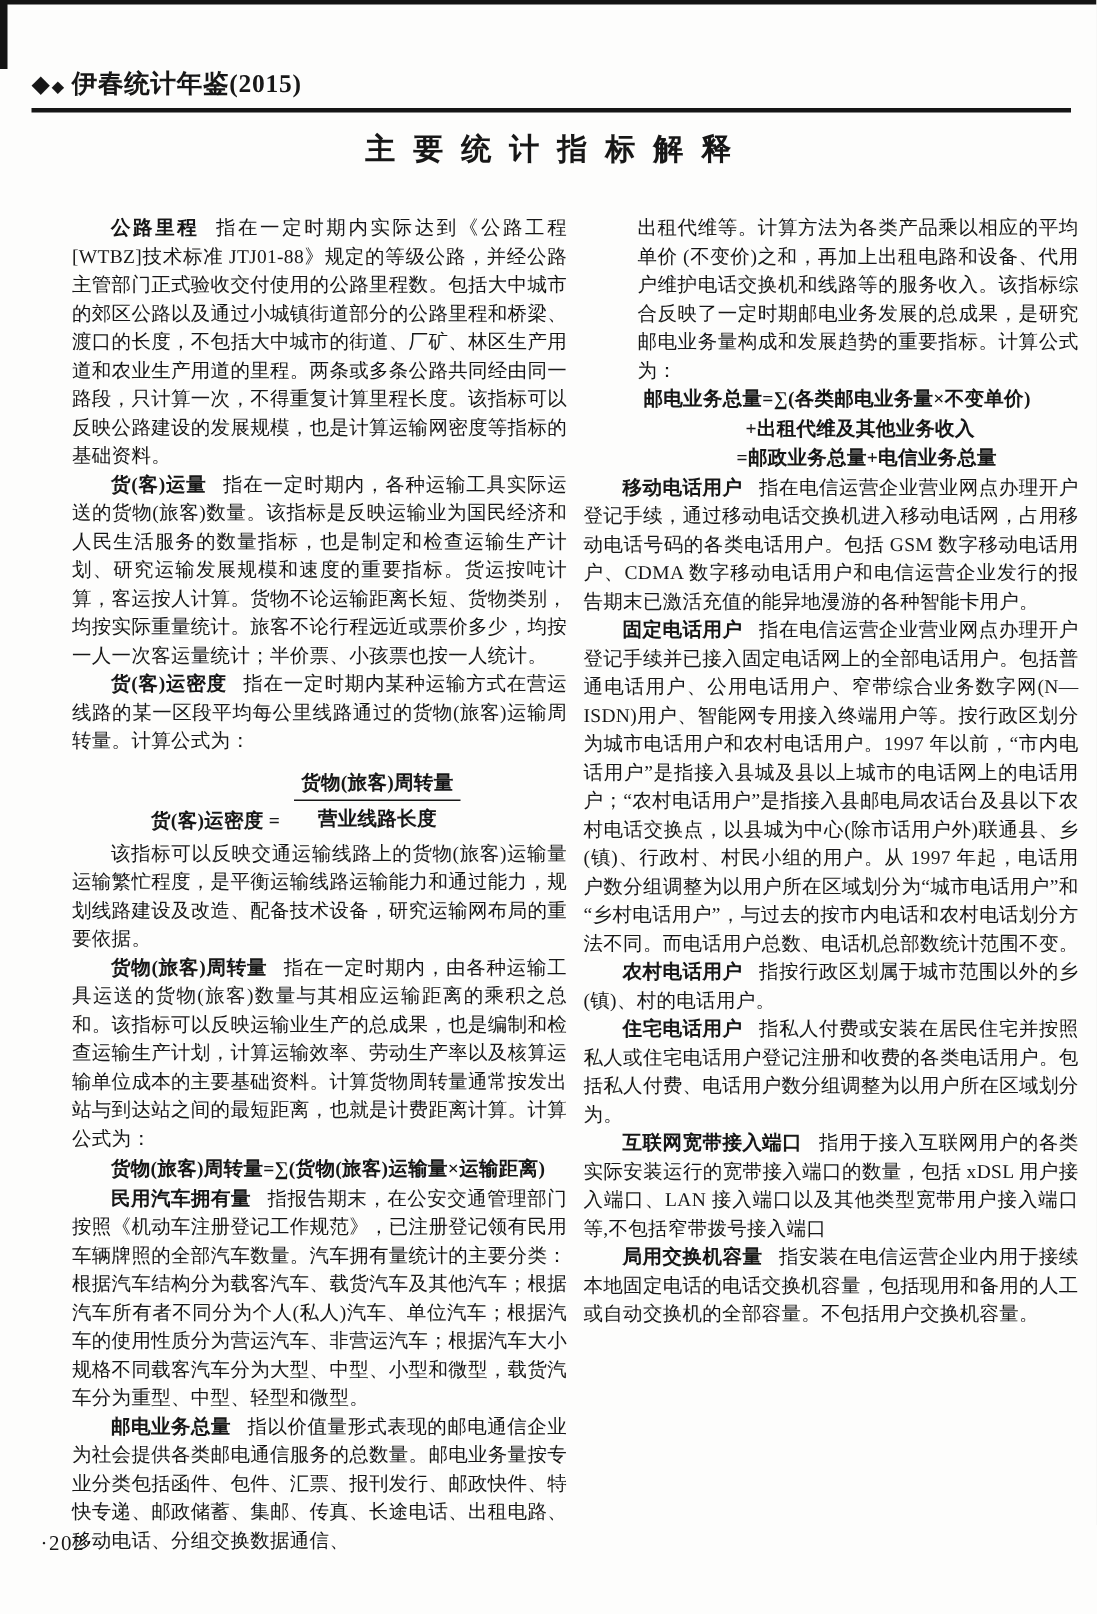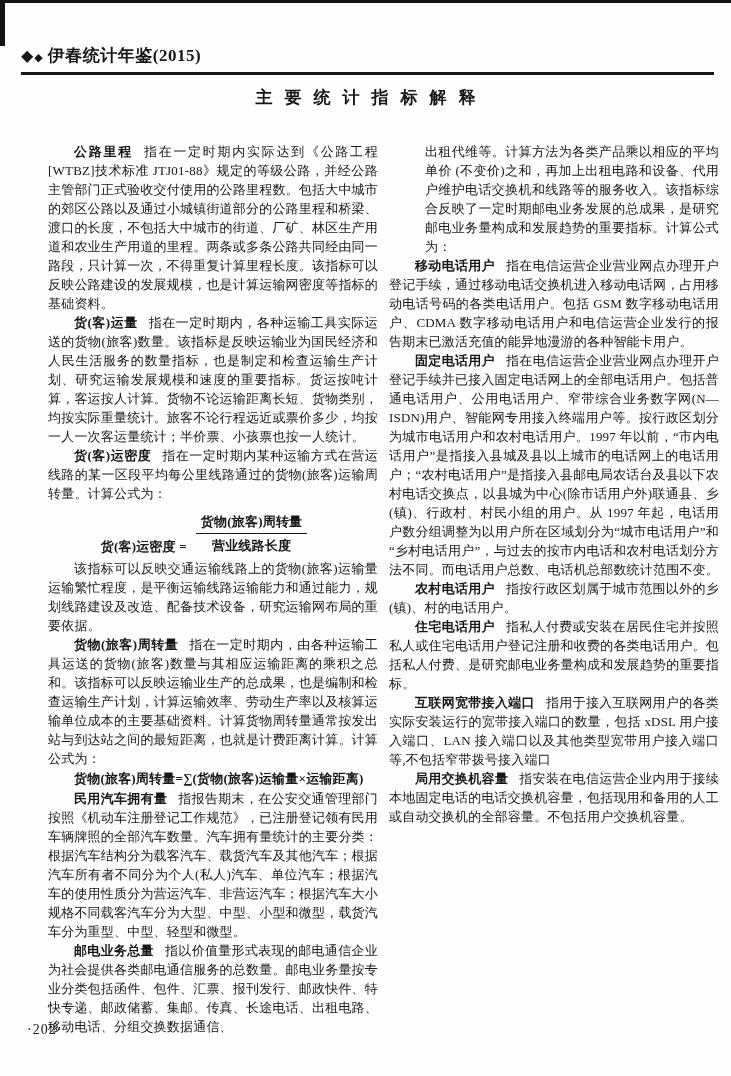--- a/index.html
+++ b/index.html
@@ -22,21 +22,21 @@
     padding-bottom:5px;
     display:flex;align-items:baseline;
     font-weight:bold;
   }
   .diamond-lg{font-size:16px;line-height:16px;margin-right:1px;}
   .diamond-sm{font-size:11px;line-height:11px;margin-right:5px;}
   .yearbook-name{font-size:17px;letter-spacing:0.5px;}
   
   .page-title{
     position:absolute;top:86px;left:0;width:731px;
-    text-align:center;font-size:17px;font-weight:bold;
+    text-align:center;font-size:20px;font-weight:bold;
     letter-spacing:12px;text-indent:12px;
     font-family:"Liberation Sans","DejaVu Sans",sans-serif;
   }
   
   .columns{
     position:absolute;top:142px;left:48px;
     display:flex;gap:11px;
   }
   .col{width:330px;font-size:13px;line-height:19px;text-align:justify;letter-spacing:0.2px;}
   .col p{margin:0;}
@@ -93,24 +93,29 @@
           </span>
         </div>
         <p class="para_plain"><span class="body-text">该指标可以反映交通运输线路上的货物(旅客)运输量运输繁忙程度，是平衡运输线路运输能力和通过能力，规划线路建设及改造、配备技术设备，研究运输网布局的重要依据。</span></p>
         <p class="para"><span class="term">货物(旅客)周转量</span><span class="body-text">指在一定时期内，由各种运输工具运送的货物(旅客)数量与其相应运输距离的乘积之总和。该指标可以反映运输业生产的总成果，也是编制和检查运输生产计划，计算运输效率、劳动生产率以及核算运输单位成本的主要基础资料。计算货物周转量通常按发出站与到达站之间的最短距离，也就是计费距离计算。计算公式为：</span></p>
         <div class="formula single">货物(旅客)周转量=∑(货物(旅客)运输量×运输距离)</div>
         <p class="para"><span class="term">民用汽车拥有量</span><span class="body-text">指报告期末，在公安交通管理部门按照《机动车注册登记工作规范》，已注册登记领有民用车辆牌照的全部汽车数量。汽车拥有量统计的主要分类：根据汽车结构分为载客汽车、载货汽车及其他汽车；根据汽车所有者不同分为个人(私人)汽车、单位汽车；根据汽车的使用性质分为营运汽车、非营运汽车；根据汽车大小规格不同载客汽车分为大型、中型、小型和微型，载货汽车分为重型、中型、轻型和微型。</span></p>
         <p class="para"><span class="term">邮电业务总量</span><span class="body-text">指以价值量形式表现的邮电通信企业为社会提供各类邮电通信服务的总数量。邮电业务量按专业分类包括函件、包件、汇票、报刊发行、邮政快件、特快专递、邮政储蓄、集邮、传真、长途电话、出租电路、移动电话、分组交换数据通信、</span></p>
       </div>
     <div class="col" id="col-1">
         <p class="para_cont"><span class="body-text">出租代维等。计算方法为各类产品乘以相应的平均单价 (不变价)之和，再加上出租电路和设备、代用户维护电话交换机和线路等的服务收入。该指标综合反映了一定时期邮电业务发展的总成果，是研究邮电业务量构成和发展趋势的重要指标。计算公式为：</span></p>
+        <div class="formula block">
+          <div class="fline">邮电业务总量=∑(各类邮电业务量×不变单价)</div>
+          <div class="fline">+出租代维及其他业务收入</div>
+          <div class="fline">=邮政业务总量+电信业务总量</div>
+        </div>
         <p class="para"><span class="term">移动电话用户</span><span class="body-text">指在电信运营企业营业网点办理开户登记手续，通过移动电话交换机进入移动电话网，占用移动电话号码的各类电话用户。包括 GSM 数字移动电话用户、CDMA 数字移动电话用户和电信运营企业发行的报告期末已激活充值的能异地漫游的各种智能卡用户。</span></p>
         <p class="para"><span class="term">固定电话用户</span><span class="body-text">指在电信运营企业营业网点办理开户登记手续并已接入固定电话网上的全部电话用户。包括普通电话用户、公用电话用户、窄带综合业务数字网(N—ISDN)用户、智能网专用接入终端用户等。按行政区划分为城市电话用户和农村电话用户。1997 年以前，“市内电话用户”是指接入县城及县以上城市的电话网上的电话用户；“农村电话用户”是指接入县邮电局农话台及县以下农村电话交换点，以县城为中心(除市话用户外)联通县、乡(镇)、行政村、村民小组的用户。从 1997 年起，电话用户数分组调整为以用户所在区域划分为“城市电话用户”和“乡村电话用户”，与过去的按市内电话和农村电话划分方法不同。而电话用户总数、电话机总部数统计范围不变。</span></p>
         <p class="para"><span class="term">农村电话用户</span><span class="body-text">指按行政区划属于城市范围以外的乡(镇)、村的电话用户。</span></p>
-        <p class="para"><span class="term">住宅电话用户</span><span class="body-text">指私人付费或安装在居民住宅并按照私人或住宅电话用户登记注册和收费的各类电话用户。包括私人付费、是研究邮电业务量构成和发展趋势的重要指标。</span></p>
+        <p class="para"><span class="term">住宅电话用户</span><span class="body-text">指私人付费或安装在居民住宅并按照私人或住宅电话用户登记注册和收费的各类电话用户。包括私人付费、电话用户数分组调整为以用户所在区域划分为。</span></p>
         <p class="para"><span class="term">互联网宽带接入端口</span><span class="body-text">指用于接入互联网用户的各类实际安装运行的宽带接入端口的数量，包括 xDSL 用户接入端口、LAN 接入端口以及其他类型宽带用户接入端口等,不包括窄带拨号接入端口</span></p>
         <p class="para"><span class="term">局用交换机容量</span><span class="body-text">指安装在电信运营企业内用于接续本地固定电话的电话交换机容量，包括现用和备用的人工或自动交换机的全部容量。不包括用户交换机容量。</span></p>
       </div>
   </div>
 
   <div class="page-number">·202·</div>
 
 </div>
 
 </body></html>

